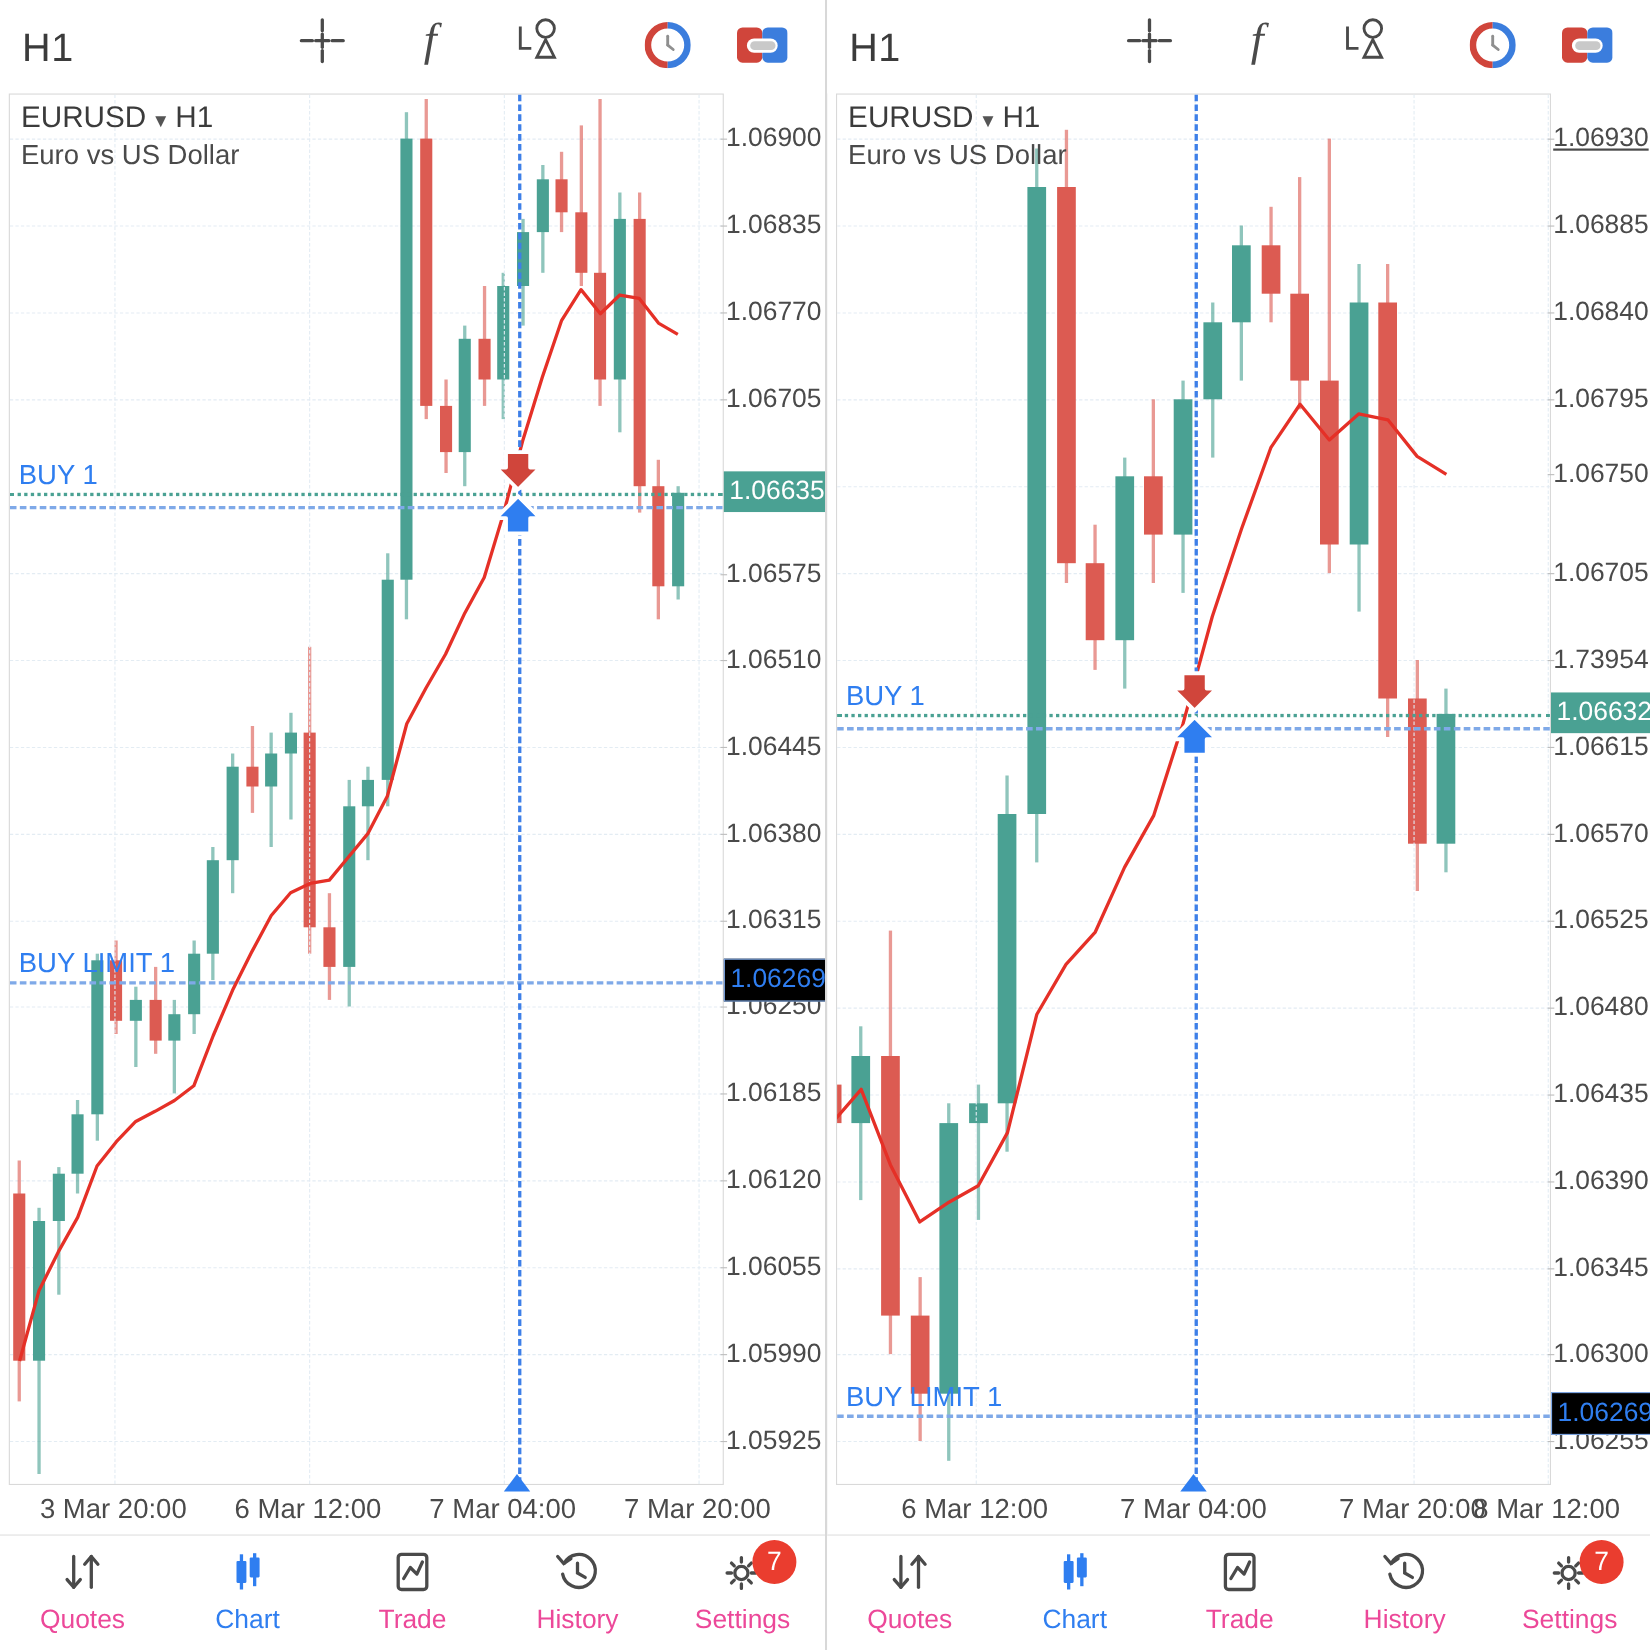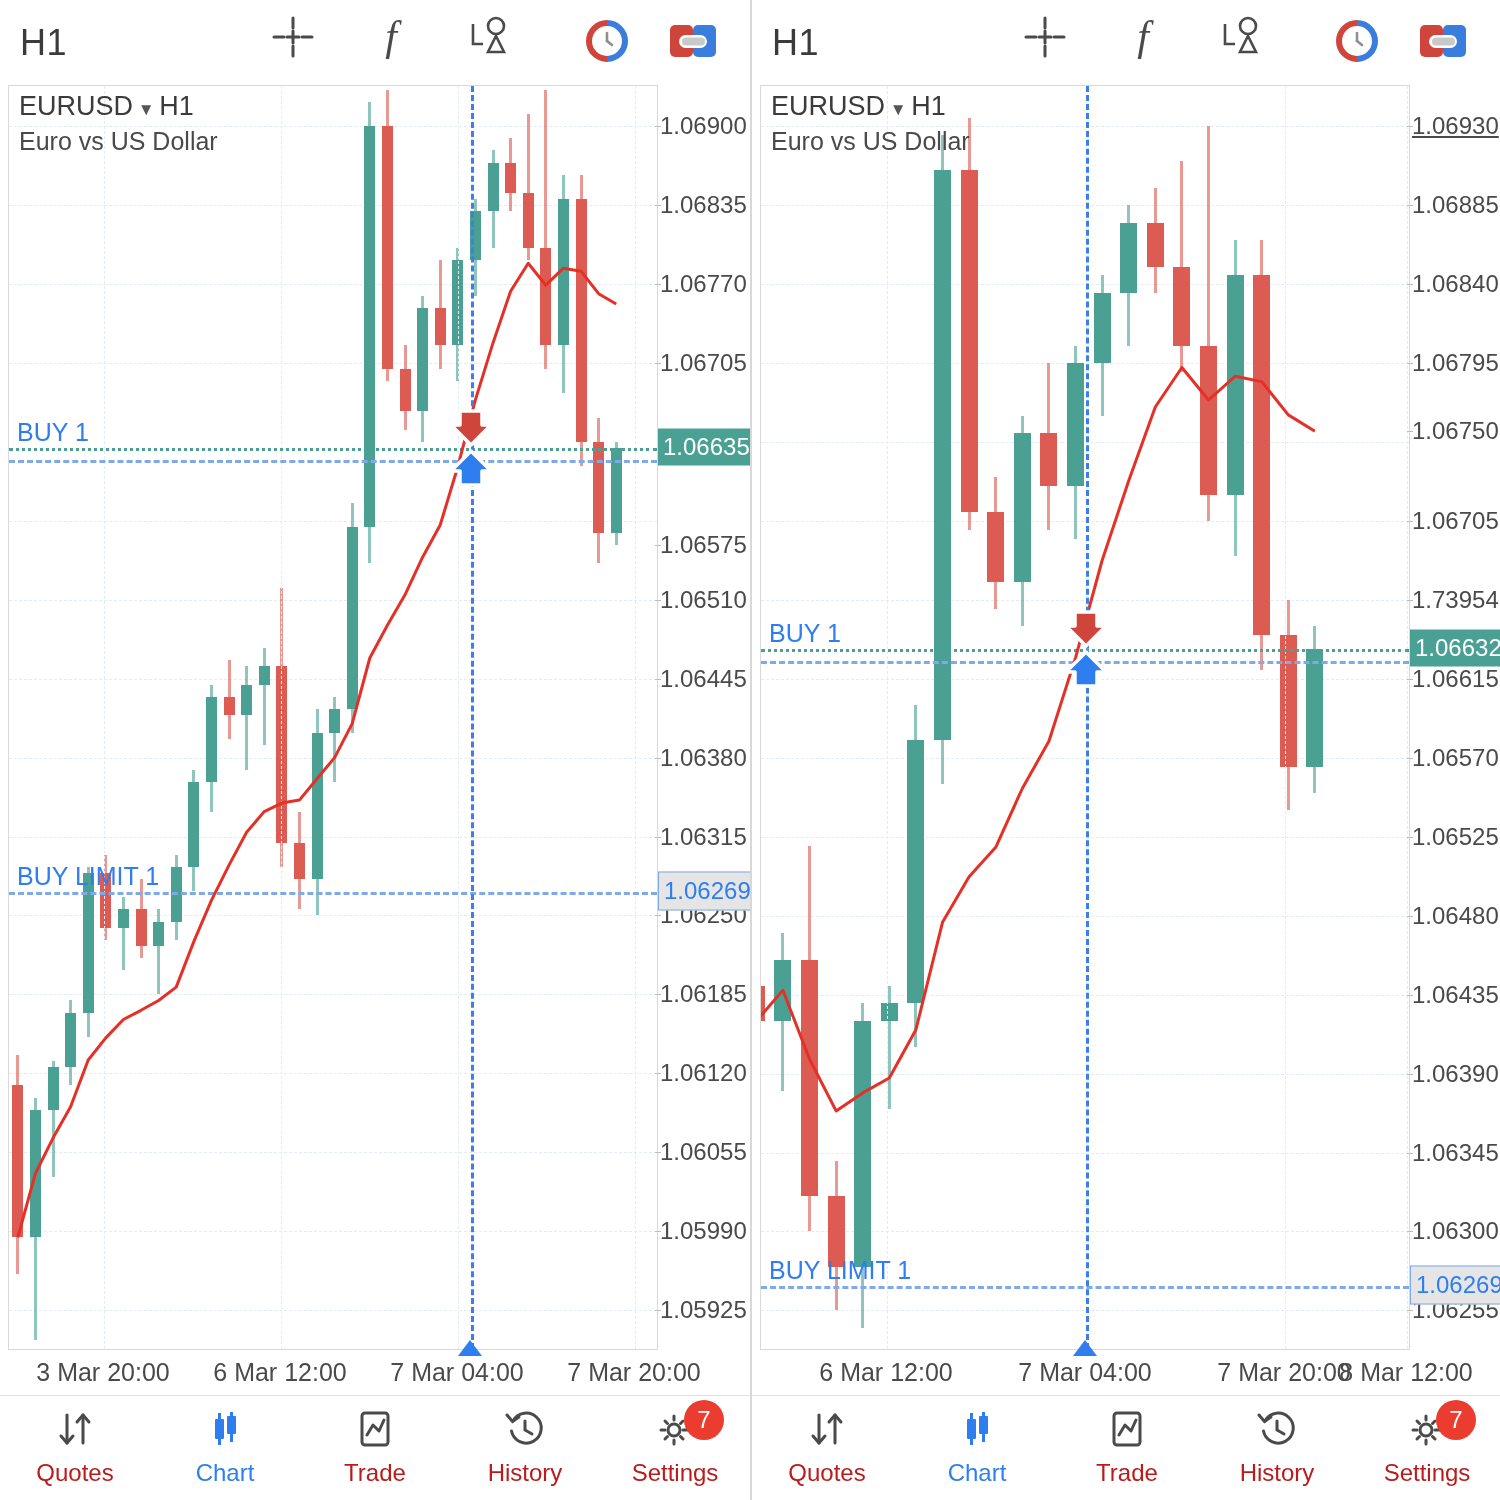--- a/index.html
+++ b/index.html
@@ -33,21 +33,21 @@
   .caret{font-size:17px;color:#555;}
 
   
   .price-axis{position:absolute;top:85px;width:95px;height:1265px;}
   .pane .price-axis{left:660px;}
   .pa-tick{position:absolute;left:0;font-size:24px;color:#4a4a4a;white-space:nowrap;transform:translateY(-50%);}
   .pa-tick::before{content:"";position:absolute;left:-5px;top:50%;width:6px;height:1px;background:#bdbdbd;}
   .pa-badge{position:absolute;left:-2px;font-size:24px;padding:4px 5px 5px 5px;white-space:nowrap;
             transform:translateY(-50%);box-sizing:border-box;}
   .pa-badge.teal{background:#4aa193;color:#fff;}
-  .pa-badge.blue{background:#e5e5e5;color:#2f7ef0;border:1px solid #7fa9e8;text-align:right;}
+  .pa-badge.blue{background:#000000;color:#2f7ef0;border:1px solid #7fa9e8;text-align:right;}
 
   
   .time-axis{position:absolute;left:8px;top:1352px;width:742px;height:46px;}
   .ta-tick{position:absolute;font-size:25px;color:#4a4a4a;white-space:nowrap;transform:translateX(-50%);top:6px;}
 
   
   .gridline-h{position:absolute;left:0;right:0;height:0;border-top:1px dashed #e3ecf3;}
   .gridline-v{position:absolute;top:0;bottom:0;width:0;border-left:1px dashed #e3ecf3;}
 
   
@@ -61,21 +61,21 @@
               border-bottom:16px solid #2f7ef0;z-index:14;}
 
   
   .deal{position:absolute;z-index:13;transform:translate(-50%,-50%);}
 
   
   .nav{position:absolute;left:0;bottom:0;width:750px;height:105px;background:#fff;
        border-top:1px solid #e0e0e0;display:flex;align-items:flex-start;justify-content:space-around;padding-top:10px;box-sizing:border-box;}
   .nav-item{width:130px;display:flex;flex-direction:column;align-items:center;gap:7px;position:relative;}
   .nav-ic{height:46px;display:flex;align-items:center;justify-content:center;}
-  .nav-lb{font-size:24px;color:#b91c1c;}
+  .nav-lb{font-size:24px;color:#ec4899;}
   .nav-item.active .nav-lb{color:#2f7ef0;}
   .badge{position:absolute;right:16px;top:-6px;width:40px;height:40px;border-radius:50%;
          background:#ea3d2f;color:#fff;font-size:24px;display:flex;align-items:center;justify-content:center;}
   svg{display:block;}
 </style>
 </head>
 <body>
 
 <div class="app">
 
@@ -248,21 +248,21 @@
      </svg>
           </div>
         </div>
     </div>
 
     <div class="price-axis" id="paxL">
         <div class="pa-tick" style="top: 41.076px;">1.06900</div>
         <div class="pa-tick" style="top: 120.013px;">1.06835</div>
         <div class="pa-tick" style="top: 198.951px;">1.06770</div>
         <div class="pa-tick" style="top: 277.888px;">1.06705</div>
-        <div class="pa-tick" style="top: 460px;">1.06575</div>
+        <div class="pa-tick" style="top: 437px;">1.06575</div>
         <div class="pa-tick" style="top: 514.701px;">1.06510</div>
         <div class="pa-tick" style="top: 593.638px;">1.06445</div>
         <div class="pa-tick" style="top: 672.576px;">1.06380</div>
         <div class="pa-tick" style="top: 751.513px;">1.06315</div>
         <div class="pa-tick" style="top: 830.451px;">1.06250</div>
         <div class="pa-tick" style="top: 909.388px;">1.06185</div>
         <div class="pa-tick" style="top: 988.326px;">1.06120</div>
         <div class="pa-tick" style="top: 1067.26px;">1.06055</div>
         <div class="pa-tick" style="top: 1146.2px;">1.05990</div>
         <div class="pa-tick" style="top: 1225.14px;">1.05925</div>

